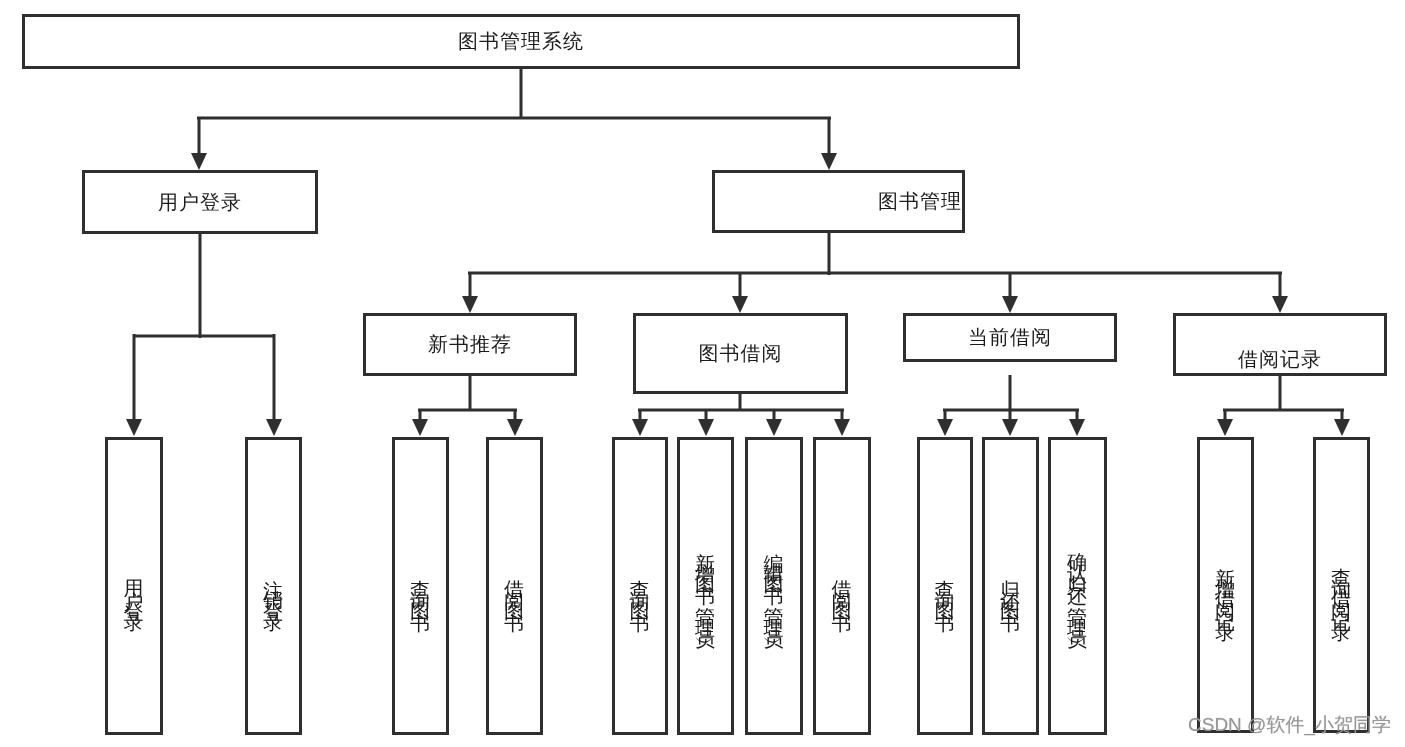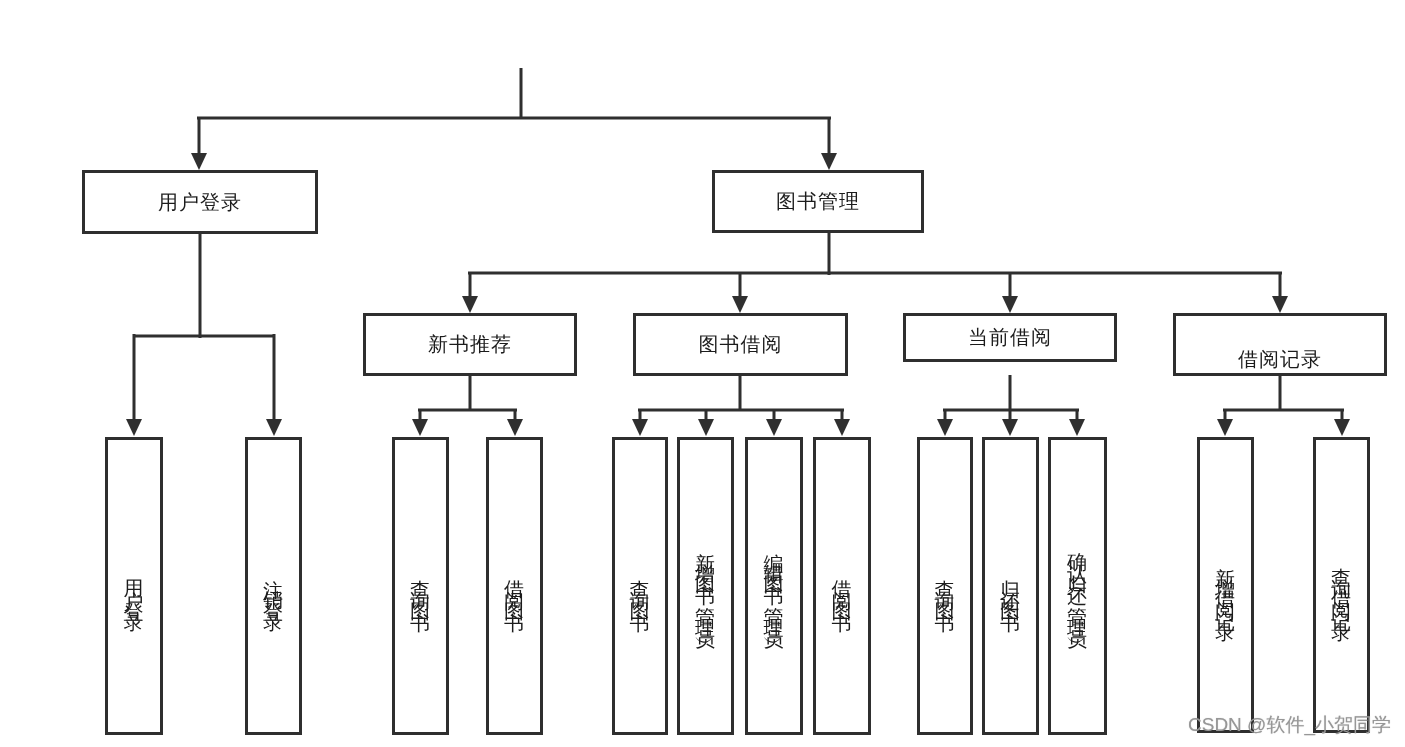--- a/index.html
+++ b/index.html
@@ -95,32 +95,35 @@
       <polygon points="766,419 782,419 774,436"></polygon>
       <polygon points="834,419 850,419 842,436"></polygon>
       <polygon points="937,419 953,419 945,436"></polygon>
       <polygon points="1002,419 1018,419 1010,436"></polygon>
       <polygon points="1069,419 1085,419 1077,436"></polygon>
       <polygon points="1217,419 1233,419 1225,436"></polygon>
       <polygon points="1334,419 1350,419 1342,436"></polygon>
     </g>
   </svg>
 
+  <div class="node h" style="left:22px; top:14px; width:998px; height:55px;">
+    <span>图书管理系统</span>
+  </div>
 
   <div class="node h" style="left:82px; top:170px; width:236px; height:64px;">
     <span>用户登录</span>
   </div>
-  <div class="node h" style="left:712px; top:170px; width:212px; height:63px;">
+  <div class="node h" style="left:712px; top:170px; width:253px; height:63px;justify-content:flex-end;">
     <span>图书管理</span>
   </div>
 
   <div class="node h" style="left:363px; top:313px; width:214px; height:63px;font-family:Liberation Mono, monospace;">
     <span>新书推荐</span>
   </div>
-  <div class="node h" style="left:633px; top:313px; width:215px; height:63px;">
+  <div class="node h" style="left:633px; top:313px; width:215px; height:81px;">
     <span>图书借阅</span>
   </div>
   <div class="node h" style="left:903px; top:313px; width:214px; height:49px;">
     <span>当前借阅</span>
   </div>
   <div class="node h" style="left:1173px; top:313px; width:214px; height:63px;align-items:flex-end;">
     <span>借阅记录</span>
   </div>
 
   <div class="node v" style="left:105px; top:437px; width:58px; height:298px;">

